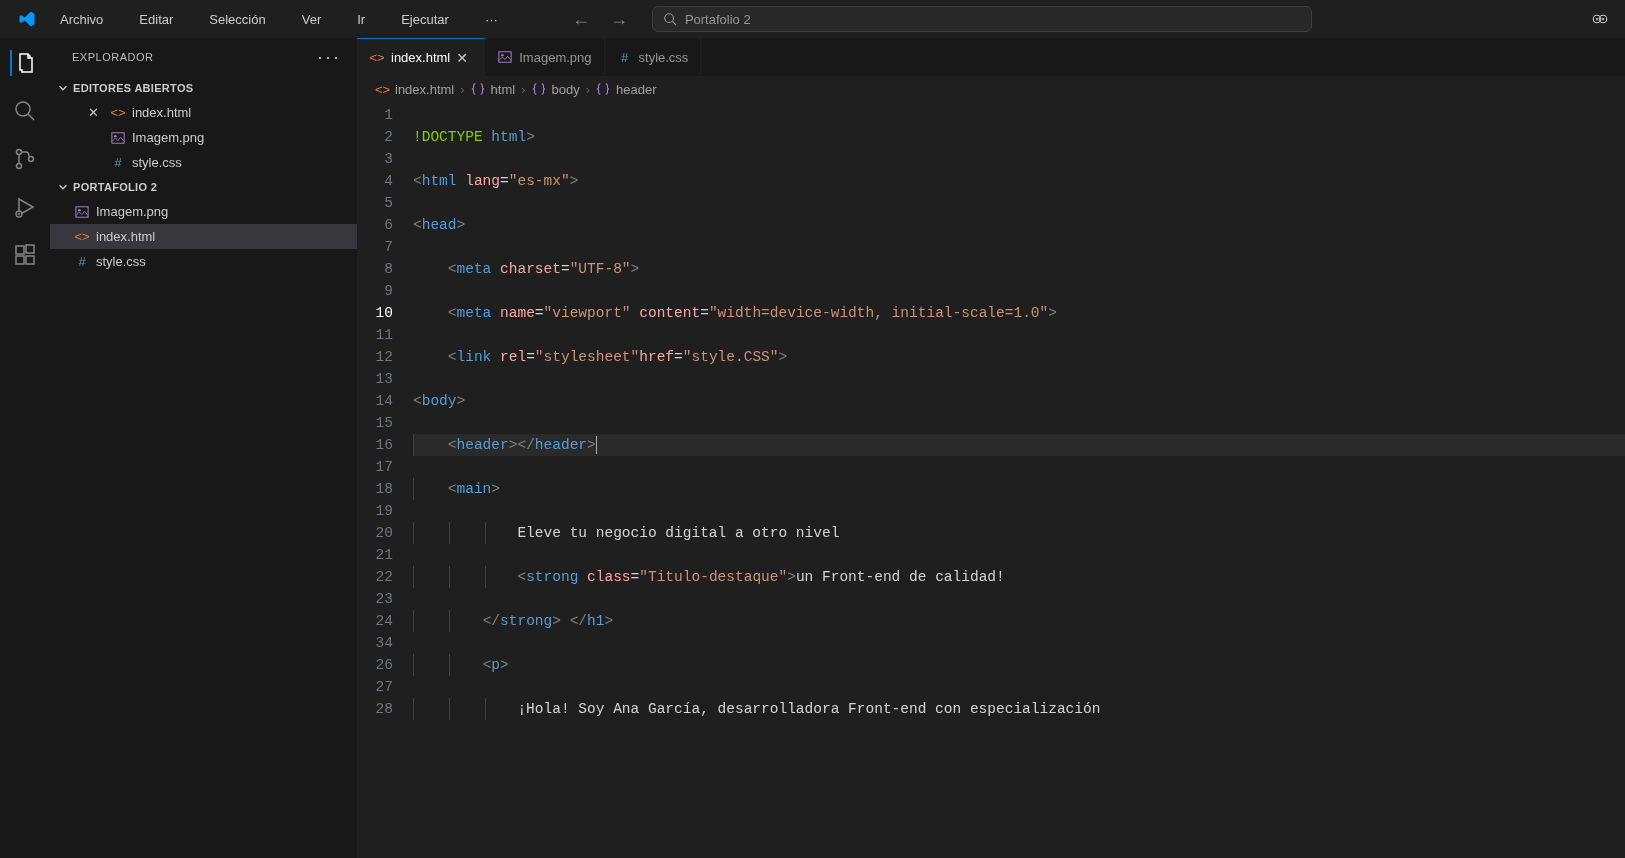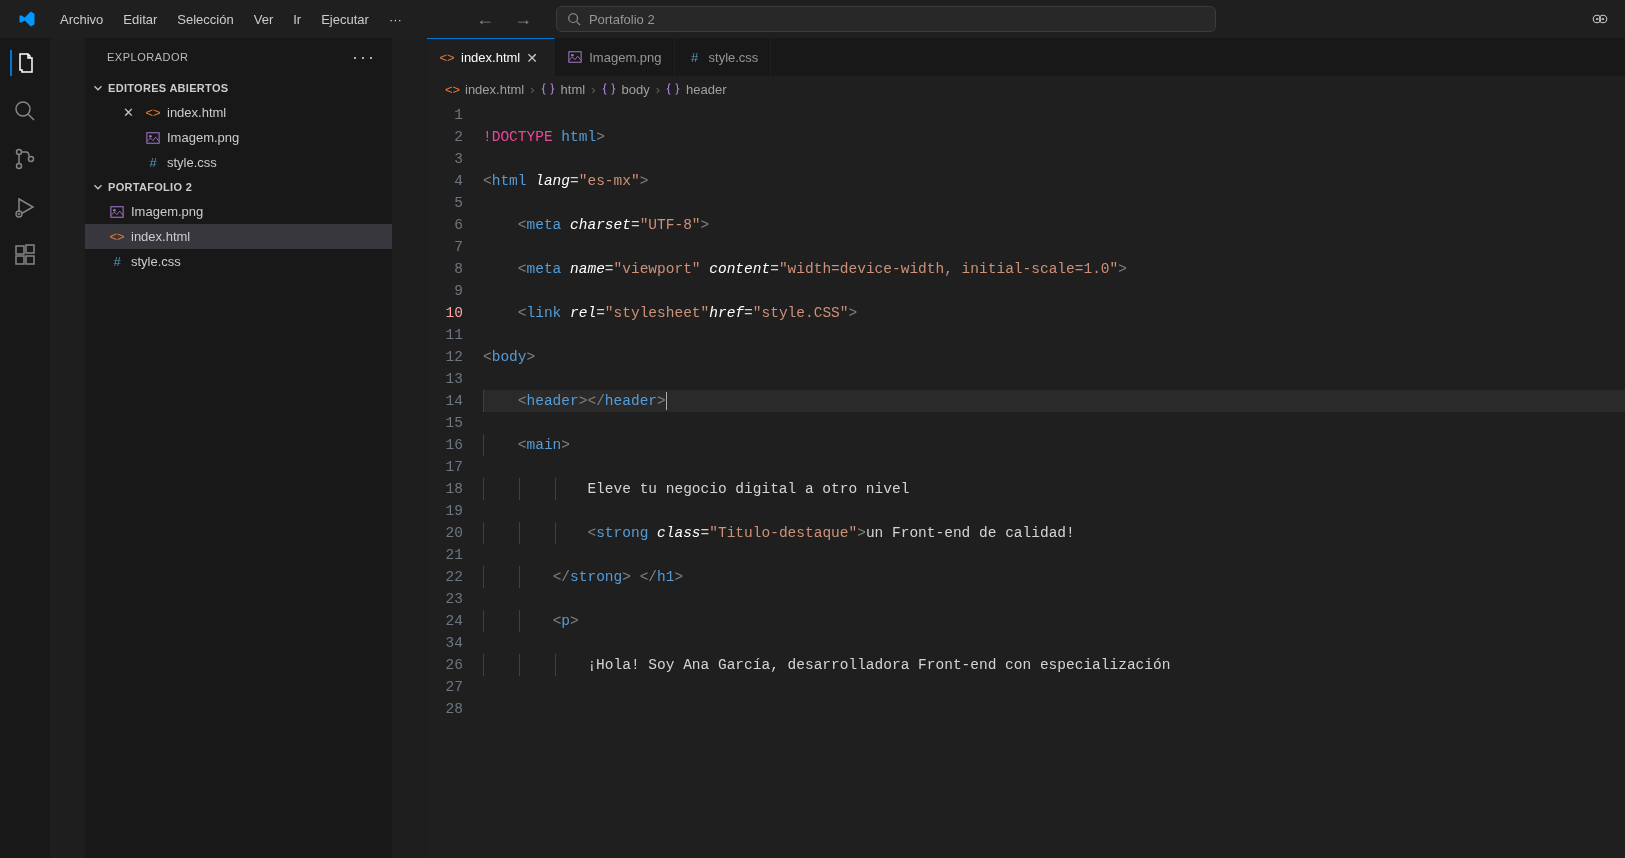--- a/index.html
+++ b/index.html
@@ -16,42 +16,42 @@
 }
 .titlebar {
   height: 38px;
   background: #1f1f1f;
   display: flex;
   align-items: center;
   padding: 0 8px;
   gap: 4px;
 }
 .logo { width: 18px; height: 18px; margin: 0 10px; }
-.menu-items { display: flex; gap: 0; }
+.menu-items { display: flex; gap: 16px; }
 .menu-item { padding: 6px 10px; color: #cccccc; cursor: pointer; border-radius: 4px; }
 .menu-ellipsis { padding: 6px 10px; color: #cccccc; cursor: pointer; }
 .nav-arrows { display: flex; gap: 20px; margin-left: 60px; margin-right: 20px; color: #858585; }
 .nav-arrow { cursor: pointer; font-size: 18px; }
 .search-box {
   flex: 0 0 660px;
   height: 26px;
   background: #282828;
   border: 1px solid #3c3c3c;
   border-radius: 6px;
   display: flex;
   align-items: center;
   padding: 0 10px;
   color: #969696;
   gap: 8px;
 }
 .search-box svg { width: 14px; height: 14px; }
 .titlebar-right { margin-left: auto; display: flex; gap: 12px; align-items: center; padding-right: 8px; }
 .copilot-icon { width: 18px; height: 18px; cursor: pointer; }
 
-.main-container { flex: 1; display: flex; overflow: hidden; gap: 35px; }
+.main-container { flex: 1; display: flex; overflow: hidden; }
 
 .activity-bar {
   width: 50px;
   background: #181818;
   display: flex;
   flex-direction: column;
   align-items: center;
   padding-top: 12px;
   gap: 22px;
 }
@@ -138,32 +138,32 @@
   color: #a0a0a0;
 }
 .breadcrumb-sep { color: #606060; }
 .breadcrumb-icon { width: 14px; height: 14px; display: inline-flex; }
 .bc-html { color: #e37933; }
 .bc-brace { color: #b180d7; }
 
 .code-area { flex: 1; display: flex; overflow: auto; font-family: Consolas, "Courier New", monospace; font-size: 14.5px; line-height: 22px; }
 .gutter { width: 56px; text-align: right; color: #6e7681; padding-right: 20px; user-select: none; padding-top: 2px; }
 .gutter .ln { height: 22px; }
-.gutter .ln.current { color: #fca5a5; }
+.gutter .ln.current { color: #ffffff; }
 .code { flex: 1; padding-top: 2px; white-space: pre; position: relative; }
 .code-line { height: 22px; position: relative; }
 .code-line.current { background: #2a2a2a; }
 .indent-guide { border-left: 1px solid #404040; position: absolute; top: 0; bottom: 0; }
 
 .tag { color: #569cd6; }
 .bracket { color: #808080; }
-.attr { color: #ffffff; font-style: italic; }
+.attr { color: #fca5a5; }
 .string { color: #ce9178; }
 .text { color: #d4d4d4; }
-.doctype { color: #ec4899; margin-top: 44px; }
+.doctype { color: #84cc16; margin-top: 44px; }
 .cursor { border-left: 1px solid #aeafad; display: inline-block; height: 18px; vertical-align: middle; }
 </style>
 </head>
 <body>
 
 <div class="titlebar">
   <svg class="logo" viewBox="0 0 24 24">
       <path fill="#0098ff" d="M17 2l5 3v14l-5 3-8-8-5 3-2-1V8l2-1 5 3 8-8z"></path>
     </svg>
   <div class="menu-items">
@@ -372,20 +372,21 @@
           <div class="ln">23</div>
           <div class="ln">24</div>
           <div class="ln">34</div>
           <div class="ln">26</div>
           <div class="ln">27</div>
           <div class="ln">28</div>
       </div>
       <div class="code">
 <div class="code-line"><span class="doctype">!DOCTYPE</span><span class="text"> </span><span class="tag">html</span><span class="bracket">&gt;</span></div>
 <div class="code-line"><span class="bracket">&lt;</span><span class="tag">html</span><span class="text"> </span><span class="attr">lang</span><span class="text">=</span><span class="string">"es-mx"</span><span class="bracket">&gt;</span></div>
+<div class="code-line"><span class="bracket">&lt;</span><span class="tag">head</span><span class="bracket">&gt;</span></div>
 <div class="code-line">    <span class="bracket">&lt;</span><span class="tag">meta</span><span class="text"> </span><span class="attr">charset</span><span class="text">=</span><span class="string">"UTF-8"</span><span class="bracket">&gt;</span></div>
 <div class="code-line">    <span class="bracket">&lt;</span><span class="tag">meta</span><span class="text"> </span><span class="attr">name</span><span class="text">=</span><span class="string">"viewport"</span><span class="text"> </span><span class="attr">content</span><span class="text">=</span><span class="string">"width=device-width, initial-scale=1.0"</span><span class="bracket">&gt;</span></div>
 <div class="code-line">    <span class="bracket">&lt;</span><span class="tag">link</span><span class="text"> </span><span class="attr">rel</span><span class="text">=</span><span class="string">"stylesheet"</span><span class="attr">href</span><span class="text">=</span><span class="string">"style.CSS"</span><span class="bracket">&gt;</span></div>
 <div class="code-line"><span class="bracket">&lt;</span><span class="tag">body</span><span class="bracket">&gt;</span></div>
 <div class="code-line current"><span class="indent-guide" style="left:0"></span>    <span class="bracket">&lt;</span><span class="tag">header</span><span class="bracket">&gt;&lt;/</span><span class="tag">header</span><span class="bracket">&gt;</span><span class="cursor"></span></div>
 <div class="code-line"><span class="indent-guide" style="left:0"></span>    <span class="bracket">&lt;</span><span class="tag">main</span><span class="bracket">&gt;</span></div>
 <div class="code-line"><span class="indent-guide" style="left:0"></span><span class="indent-guide" style="left:36px"></span><span class="indent-guide" style="left:72px"></span>            <span class="text">Eleve tu negocio digital a otro nivel</span></div>
 <div class="code-line"><span class="indent-guide" style="left:0"></span><span class="indent-guide" style="left:36px"></span><span class="indent-guide" style="left:72px"></span>            <span class="bracket">&lt;</span><span class="tag">strong</span><span class="text"> </span><span class="attr">class</span><span class="text">=</span><span class="string">"Titulo-destaque"</span><span class="bracket">&gt;</span><span class="text">un Front-end de calidad!</span></div>
 <div class="code-line"><span class="indent-guide" style="left:0"></span><span class="indent-guide" style="left:36px"></span>        <span class="bracket">&lt;/</span><span class="tag">strong</span><span class="bracket">&gt;</span><span class="text"> </span><span class="bracket">&lt;/</span><span class="tag">h1</span><span class="bracket">&gt;</span></div>
 <div class="code-line"><span class="indent-guide" style="left:0"></span><span class="indent-guide" style="left:36px"></span>        <span class="bracket">&lt;</span><span class="tag">p</span><span class="bracket">&gt;</span></div>

